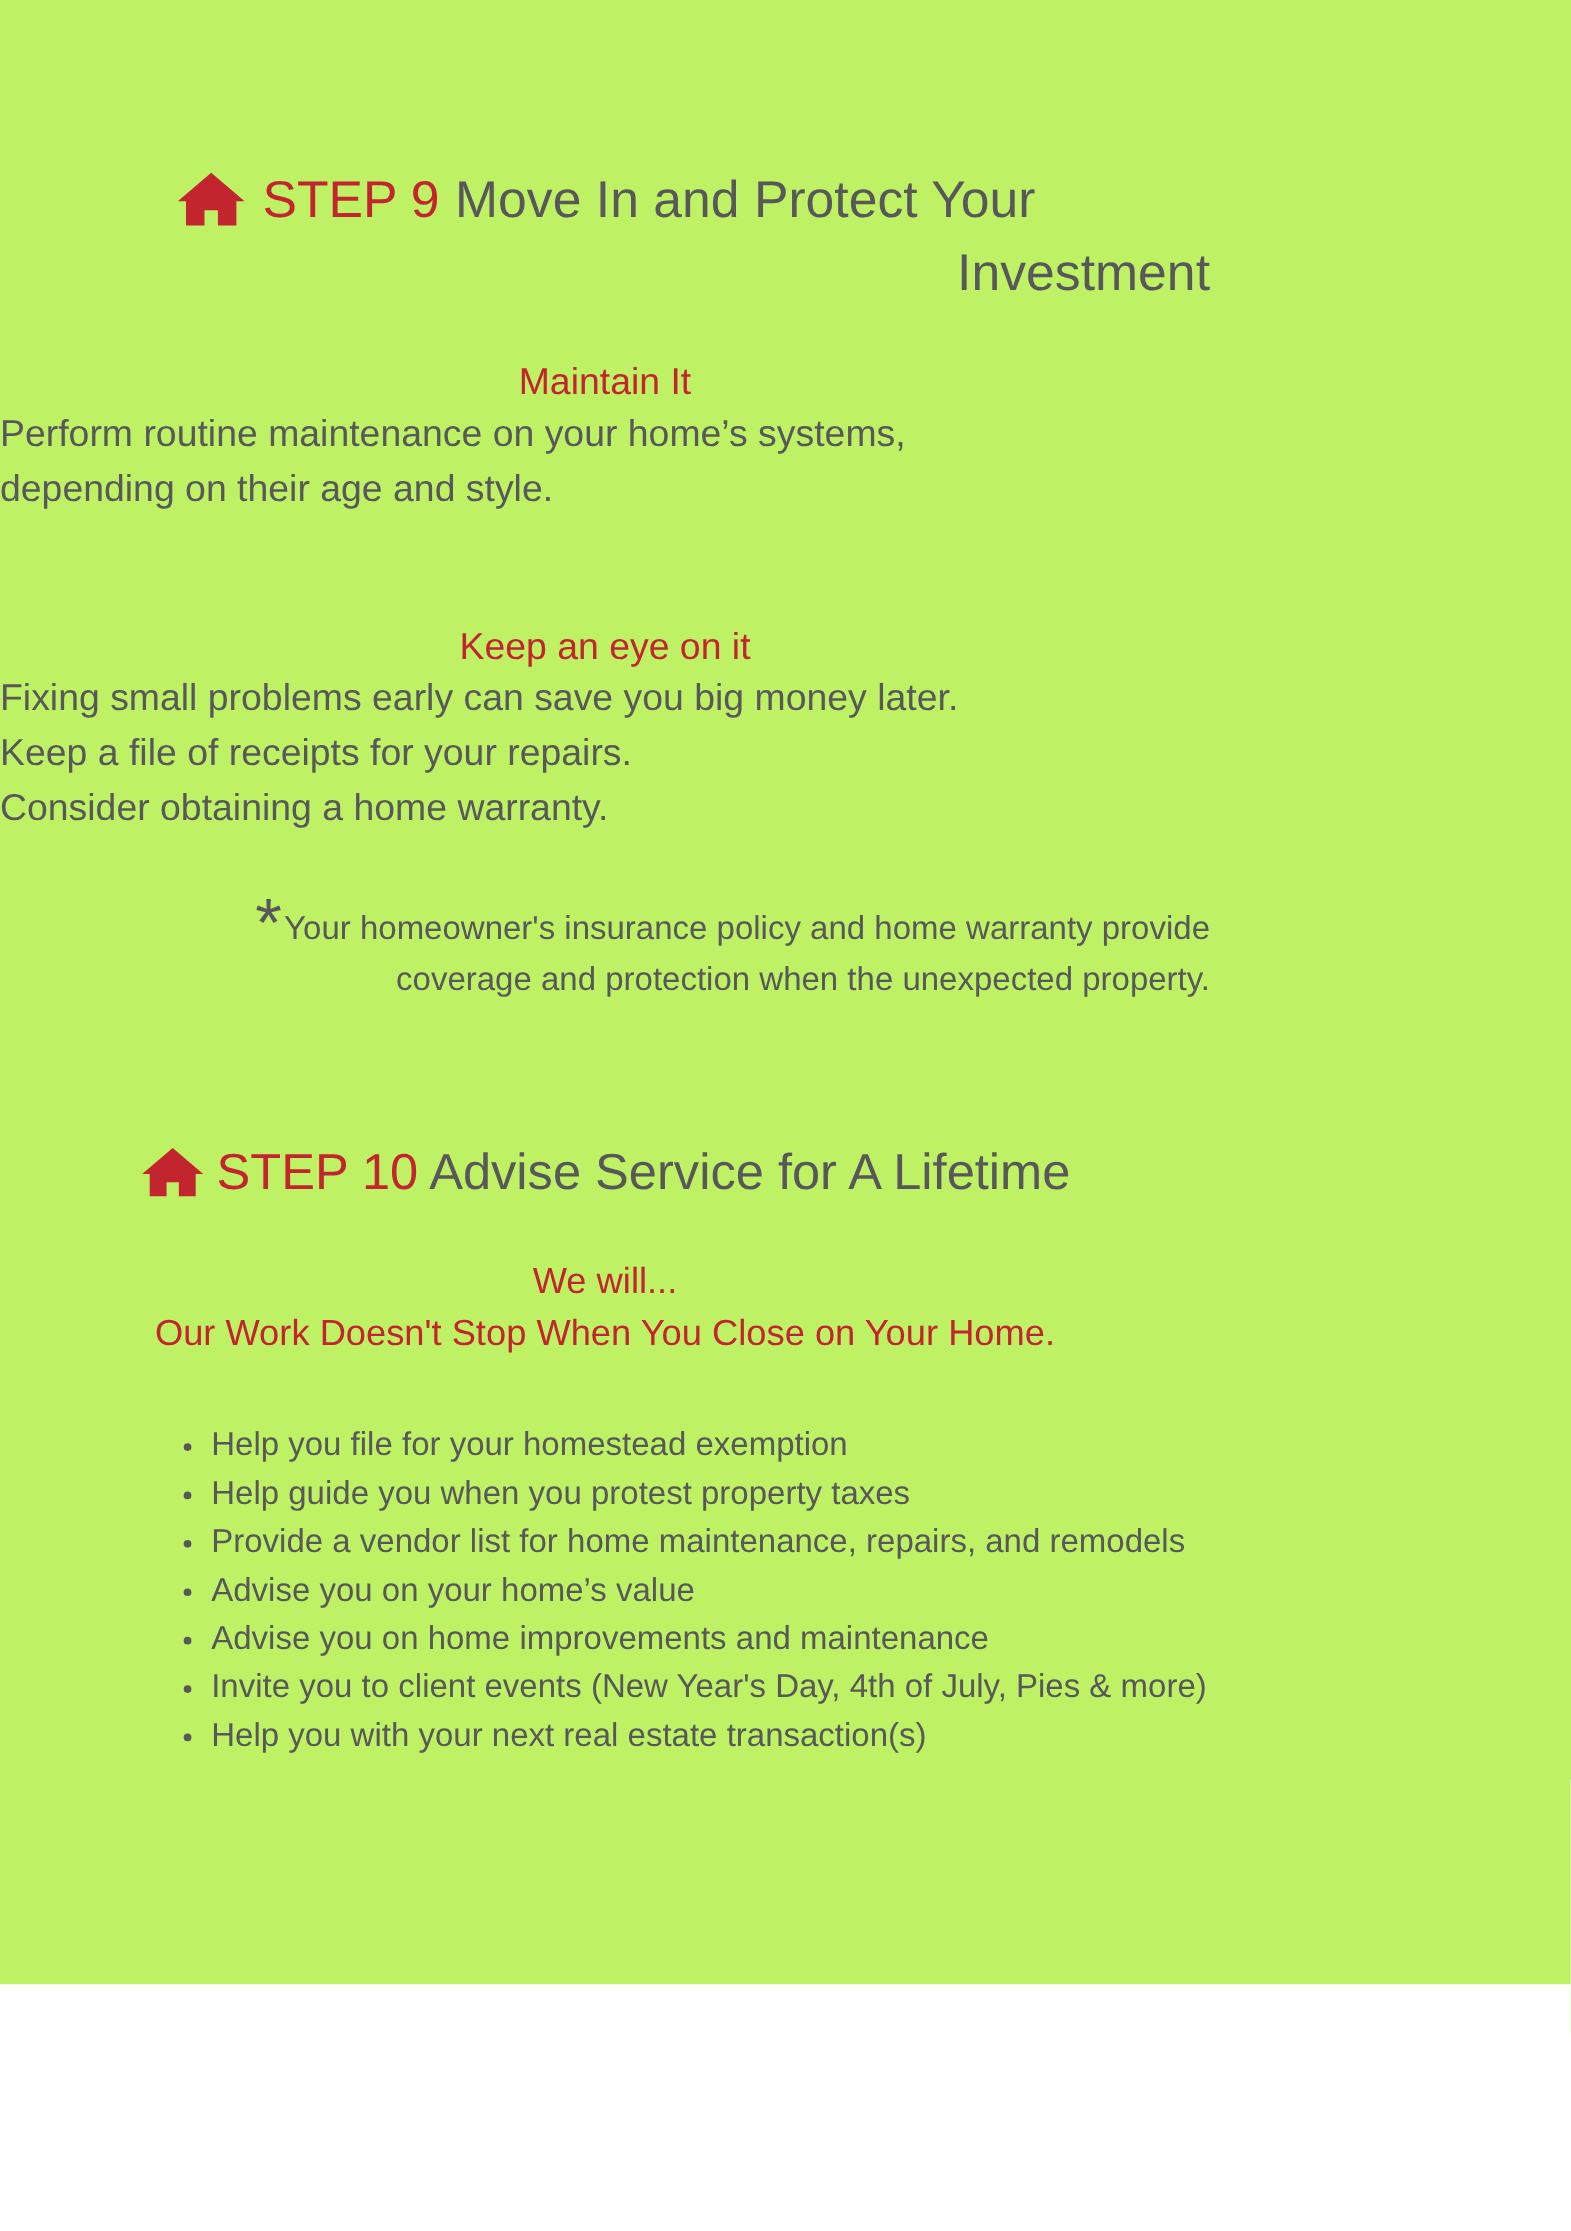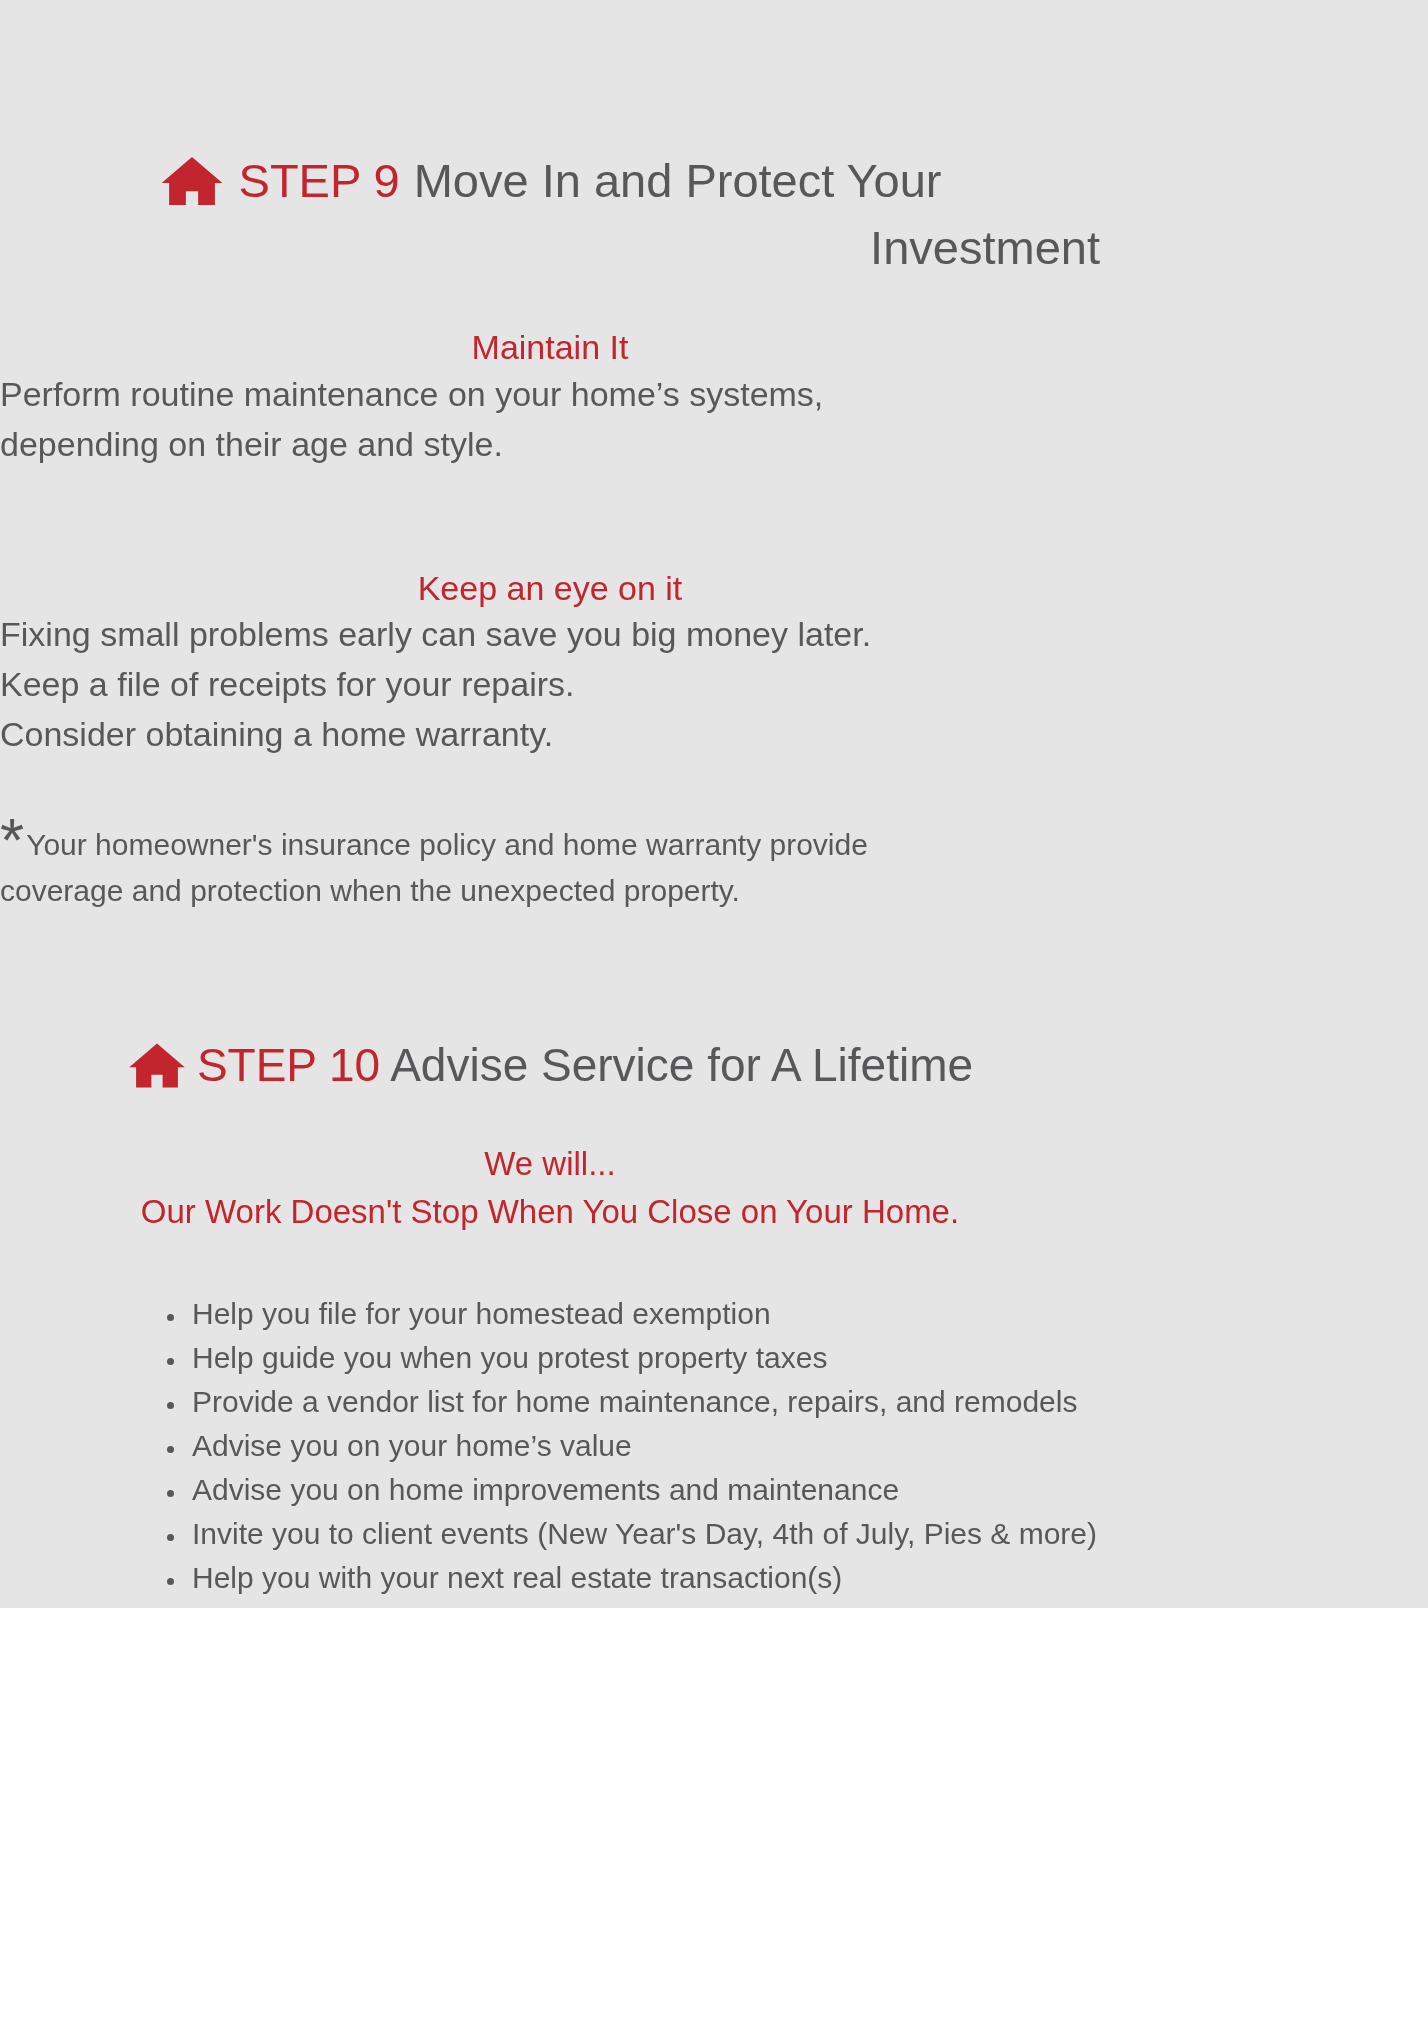--- a/index.html
+++ b/index.html
@@ -3,22 +3,22 @@
 <meta charset="utf-8">
 <style>
   html, body {
     margin: 0;
     padding: 0;
     background: #ffffff;
   }
   .page {
     position: relative;
     width: 1428px;
-    height: 1608px;
-    background: #e5e5e5;
+    height: 1804px;
+    background: #bef264;
     font-family: "Liberation Sans", sans-serif;
     font-weight: 300;
     color: #58585a;
     overflow: hidden;
   }
   .content {
     width: 1100px;
     margin: 0;
     padding-top: 148px;
   }
@@ -65,24 +65,25 @@
     text-align: left;
     font-size: 34px;
     line-height: 1.47;
     color: #58585a;
   }
   .body-lines .line { display: block; }
 
   
   .note {
     margin-top: 62px;
-    text-align: left;
+    text-align: right;
     font-size: 30px;
     line-height: 1.55;
     color: #58585a;
+    padding-left: 16px;
   }
   .note .asterisk {
     font-size: 62px;
     line-height: 0;
     vertical-align: -6px;
     color: #58585a;
     margin-right: 2px;
   }
 
   

